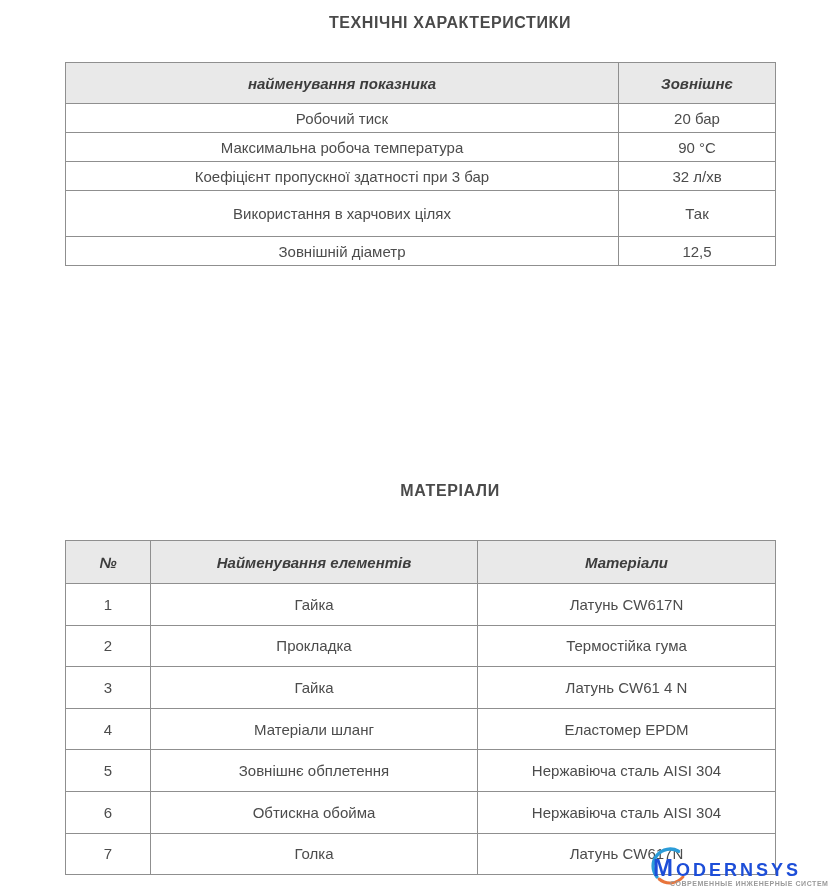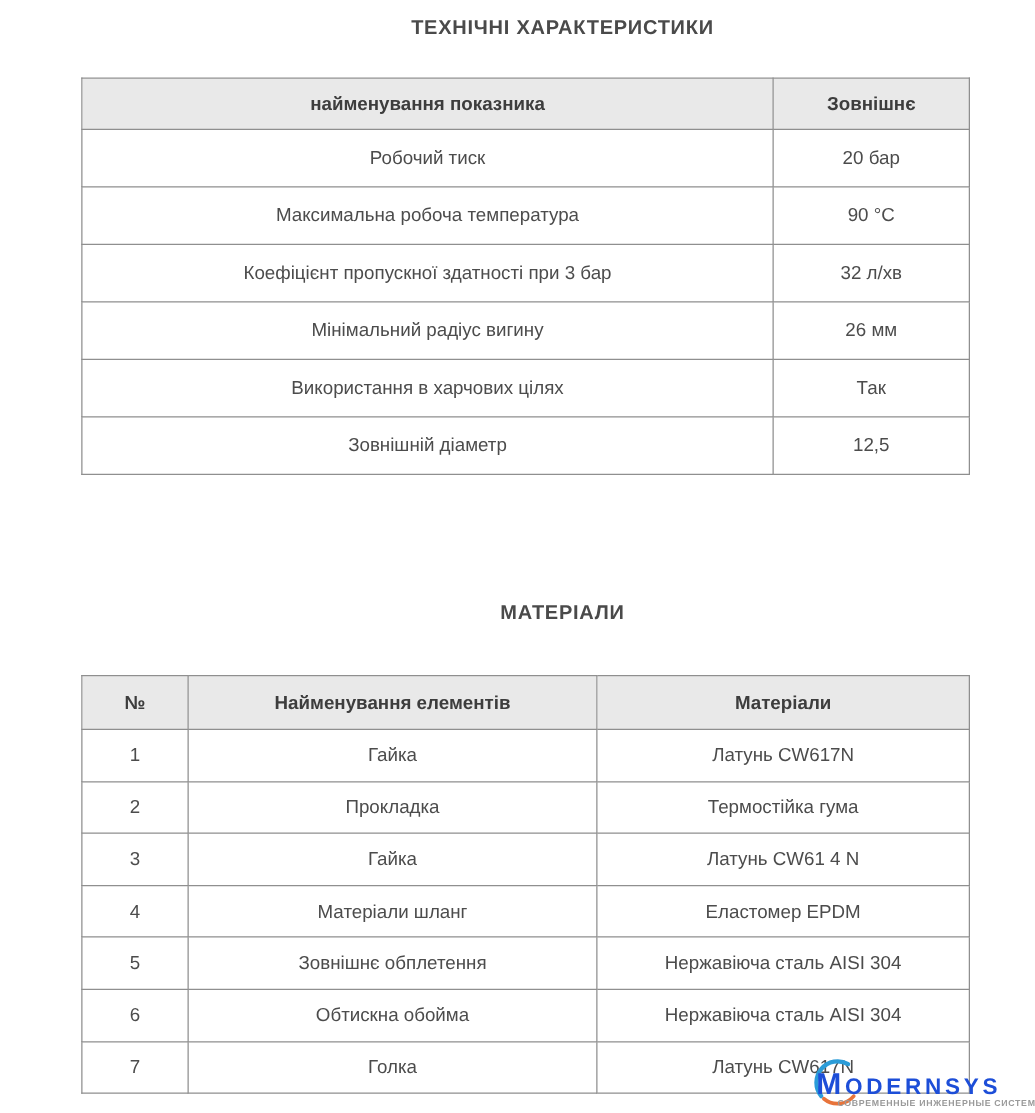--- a/index.html
+++ b/index.html
@@ -39,26 +39,27 @@
     vertical-align:middle;
     padding:2px 6px;
     overflow:hidden;
   }
   .doc-table th {
     background:#e9e9e9;
     font-size:15px;
     font-weight:bold;
     color:#3d3d3d;
     height:41px;
+    font-style:italic;
   }
   .doc-table td {
     background:#ffffff;
     font-size:15px;
     color:#4c4c4c;
-    height:46px;
+    height:29px;
   }
   #specs-table tr.tall td { height:46px;text-align:center; }
   #materials-table th { height:43px; }
   #materials-table td { height:41.6px; }
 
   
   .logo {
     position:absolute;
     left:646px; top:843px;
     width:182px; height:47px;
@@ -108,24 +109,20 @@
         <td>Робочий тиск</td>
         <td>20 бар</td>
       </tr>
       <tr>
         <td>Максимальна робоча температура</td>
         <td>90 °C</td>
       </tr>
       <tr>
         <td>Коефіцієнт пропускної здатності при 3 бар</td>
         <td>32 л/хв</td>
-      </tr>
-      <tr>
-        <td>Мінімальний радіус вигину</td>
-        <td>26 мм</td>
       </tr>
       <tr class="tall">
         <td>Використання в харчових цілях</td>
         <td>Так</td>
       </tr>
       <tr>
         <td>Зовнішній діаметр</td>
         <td>12,5</td>
       </tr>
     </tbody>

